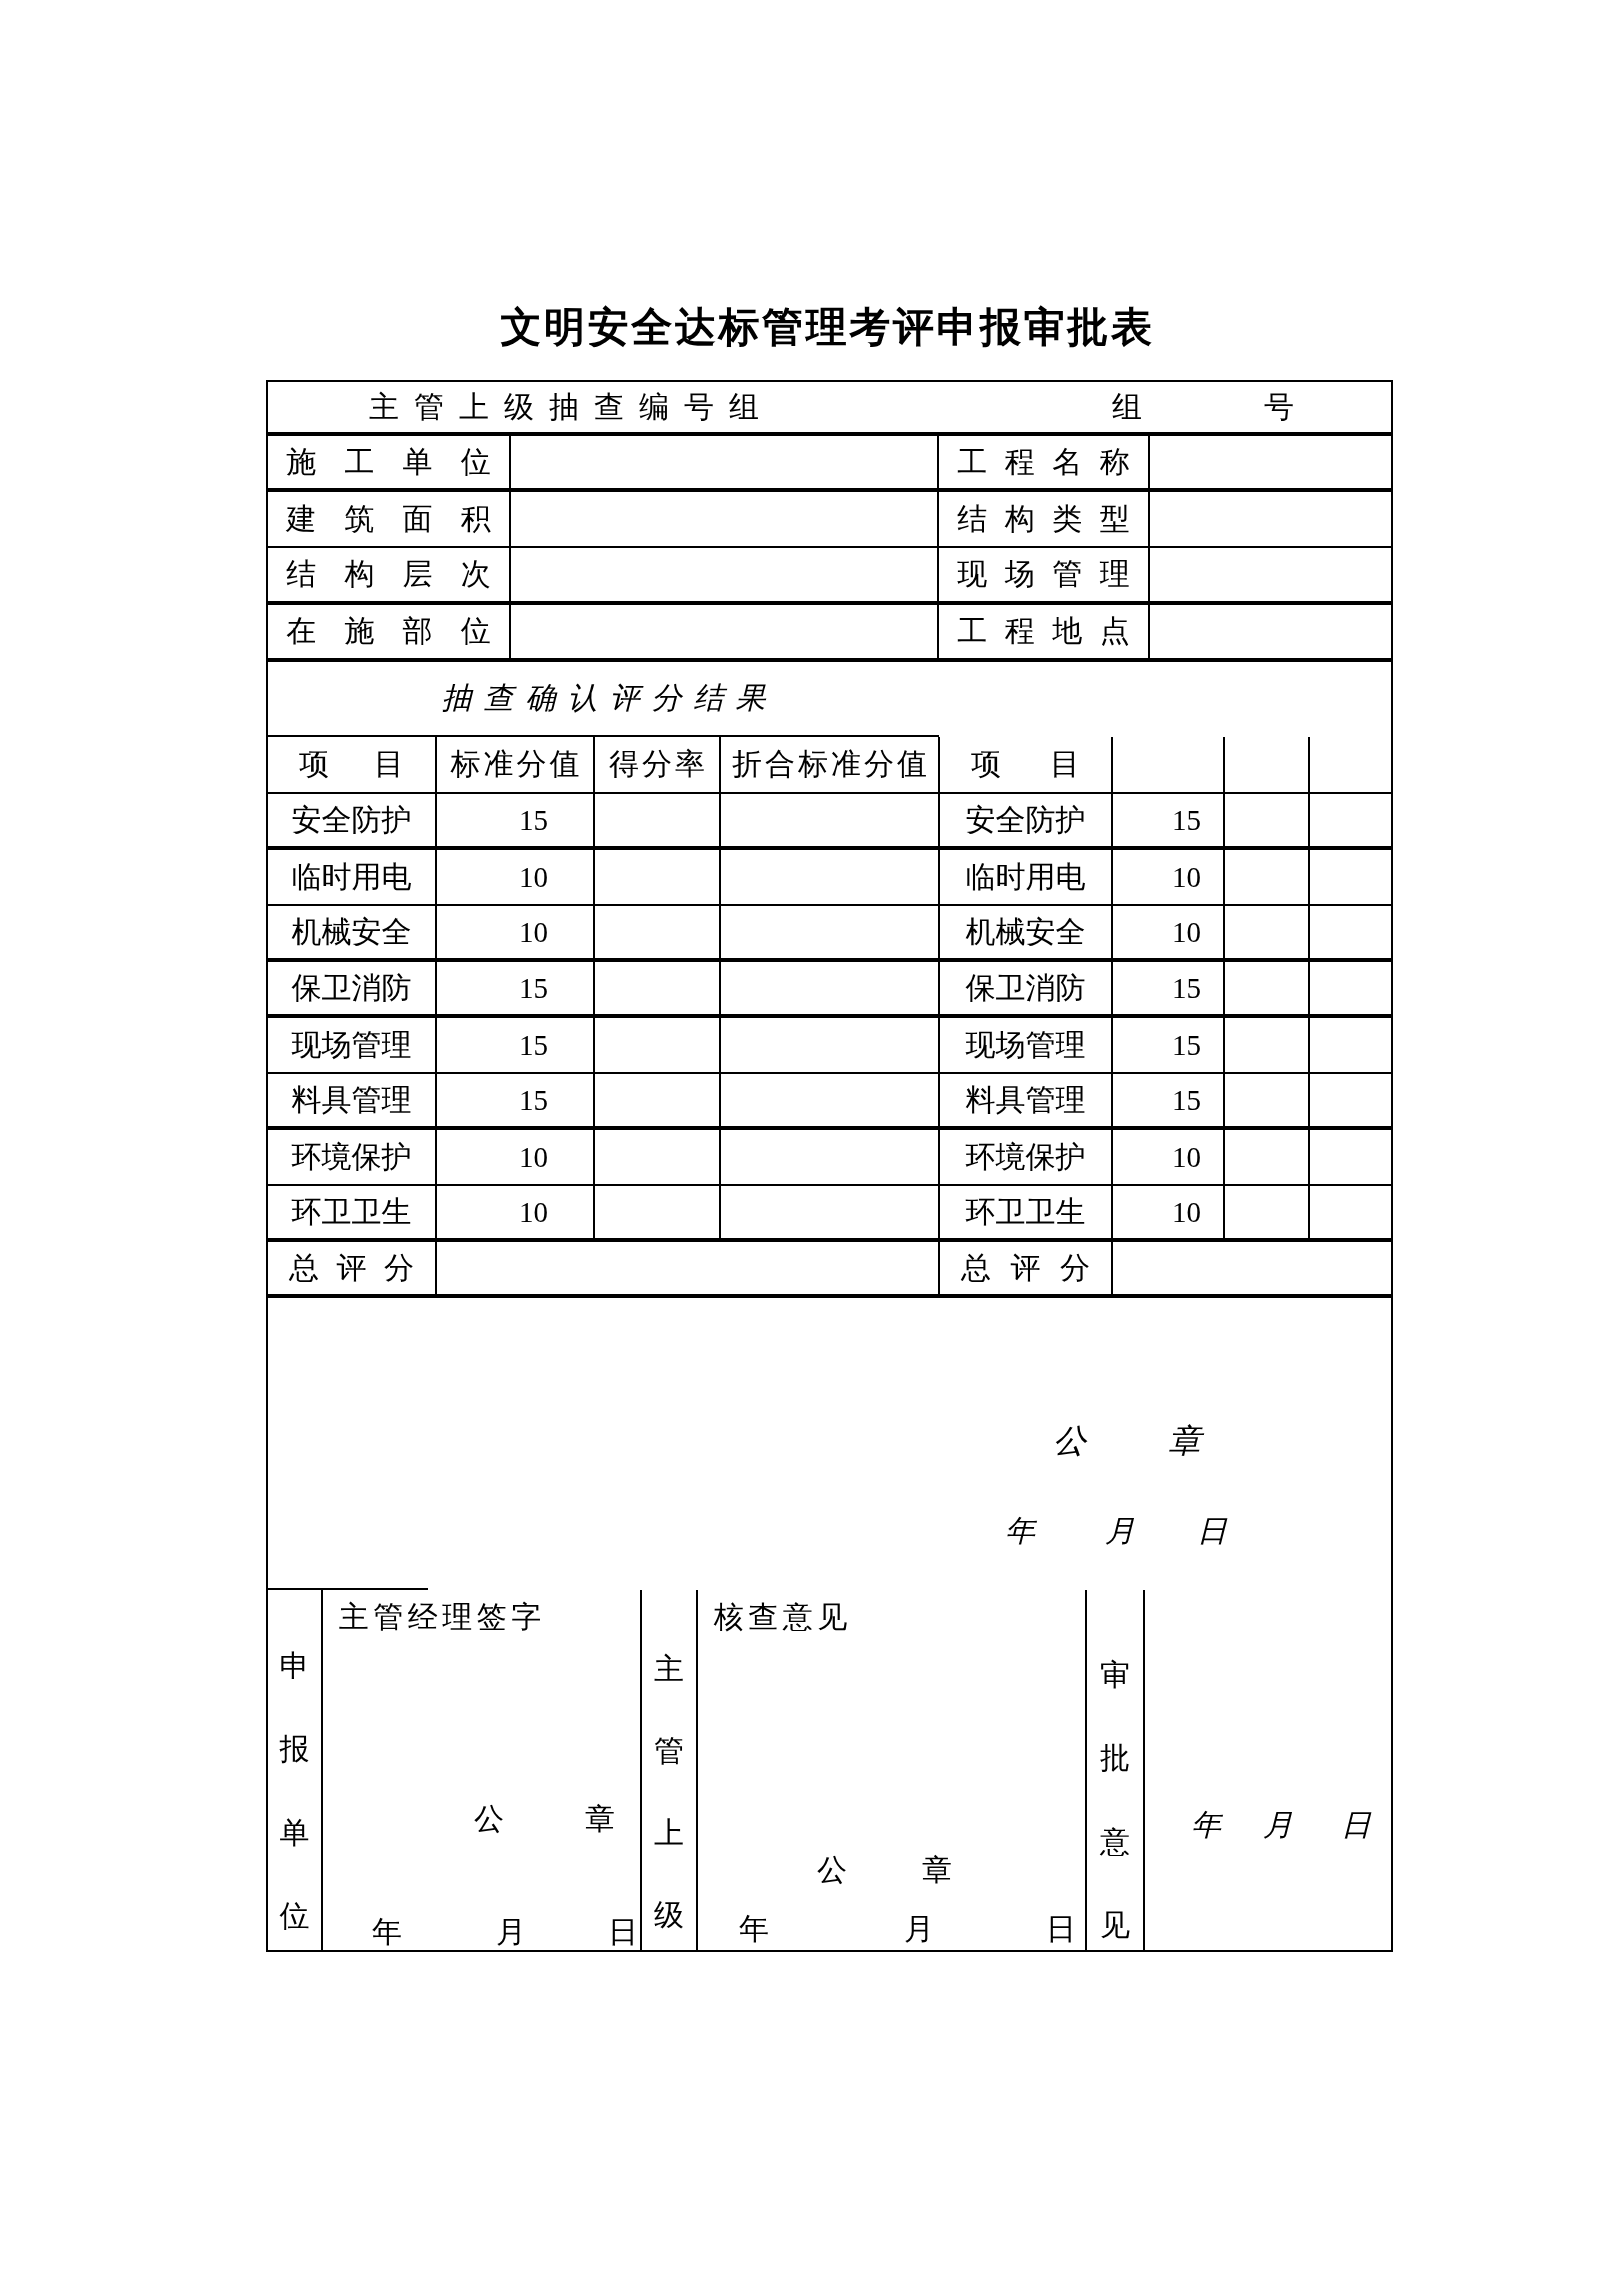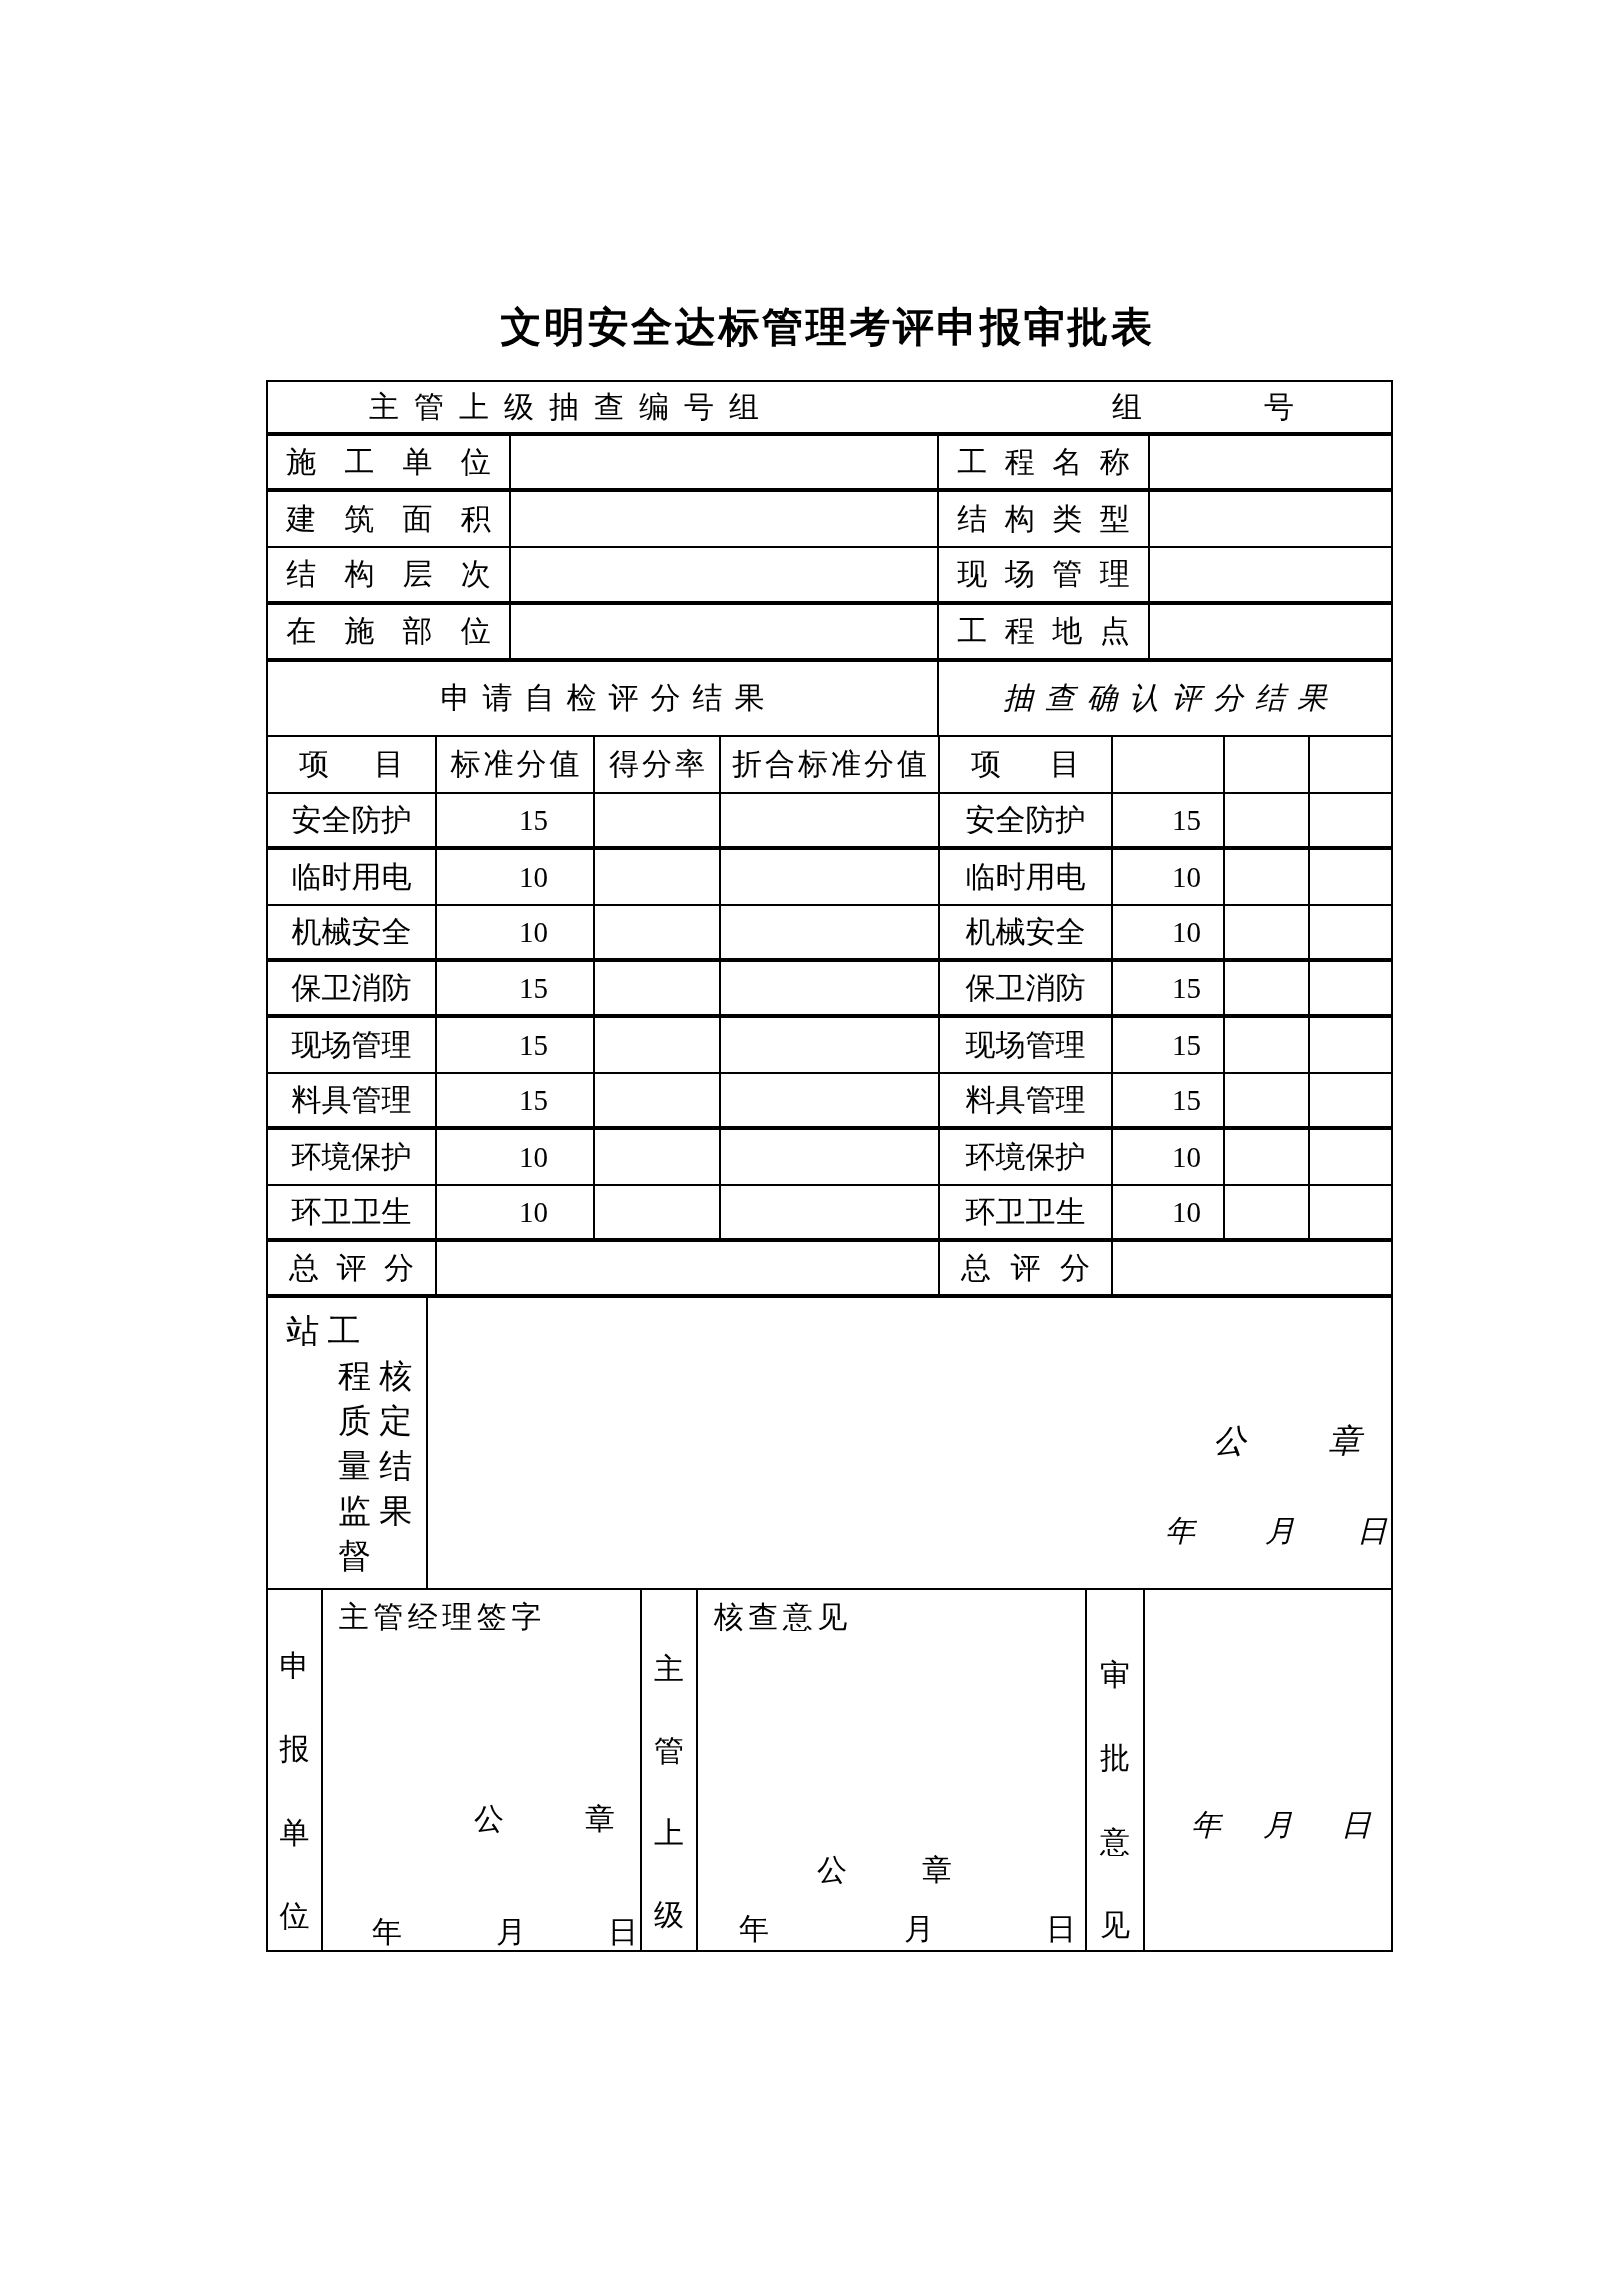--- a/index.html
+++ b/index.html
@@ -142,23 +142,20 @@
           <span class="jc pad28">在施部位</span>
         </div>
       <div class="cell thick"></div>
       <div class="cell thick">
           <span class="jc pad28">工程地点</span>
         </div>
       <div class="cell thick last-col"></div>
     </div>
 
     <div class="band band-c">
-      <div class="cell">
-          <span class="ls-sec">申请自检评分结果</span>
-        </div>
       <div class="cell last-col">
           <span class="ls-sec">抽查确认评分结果</span>
         </div>
     </div>
 
     <div class="band band-d">
 
       <div class="cell">
           <span class="jc pad45">项目</span>
         </div>
@@ -254,30 +251,20 @@
           <span class="jc pad30">总评分</span>
         </div>
       <div class="cell thick" style="grid-column: span 3;"></div>
       <div class="cell thick">
           <span class="jc pad30">总评分</span>
         </div>
       <div class="cell thick last-col" style="grid-column: span 3;"></div>
     </div>
 
     <div class="band band-e">
-      <div class="cell" style="align-items:flex-start; justify-content:flex-start;">
-        <div class="sup-label">
-          <div>站 工</div>
-          <div>程 核</div>
-          <div>质 定</div>
-          <div>量 结</div>
-          <div>监 果</div>
-          <div>督</div>
-        </div>
-      </div>
       <div class="cell last-col">
         <div class="sup-seal">
           <span>公</span><span class="sp2">章</span>
         </div>
         <div class="sup-date">
           <span>年</span><span class="sp2">月</span><span class="sp3">日</span>
         </div>
       </div>
     </div>
 

